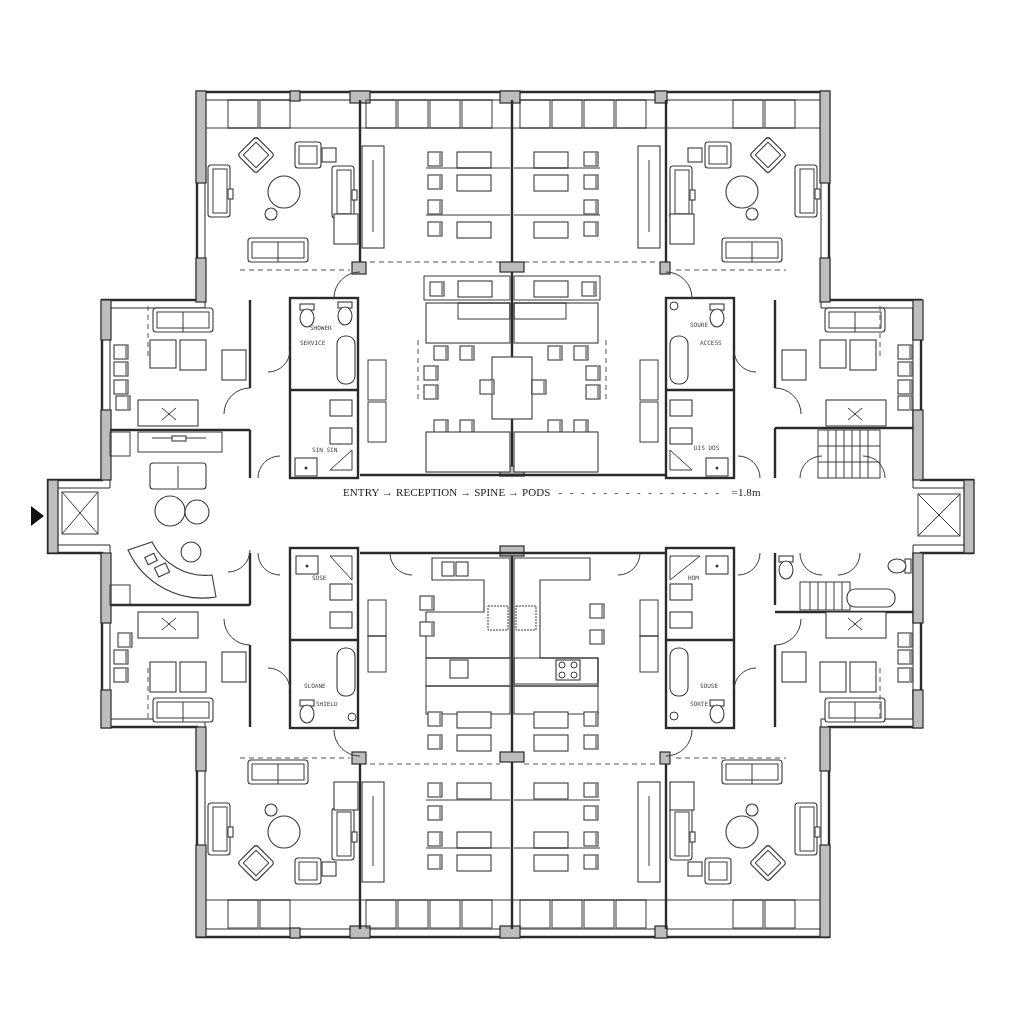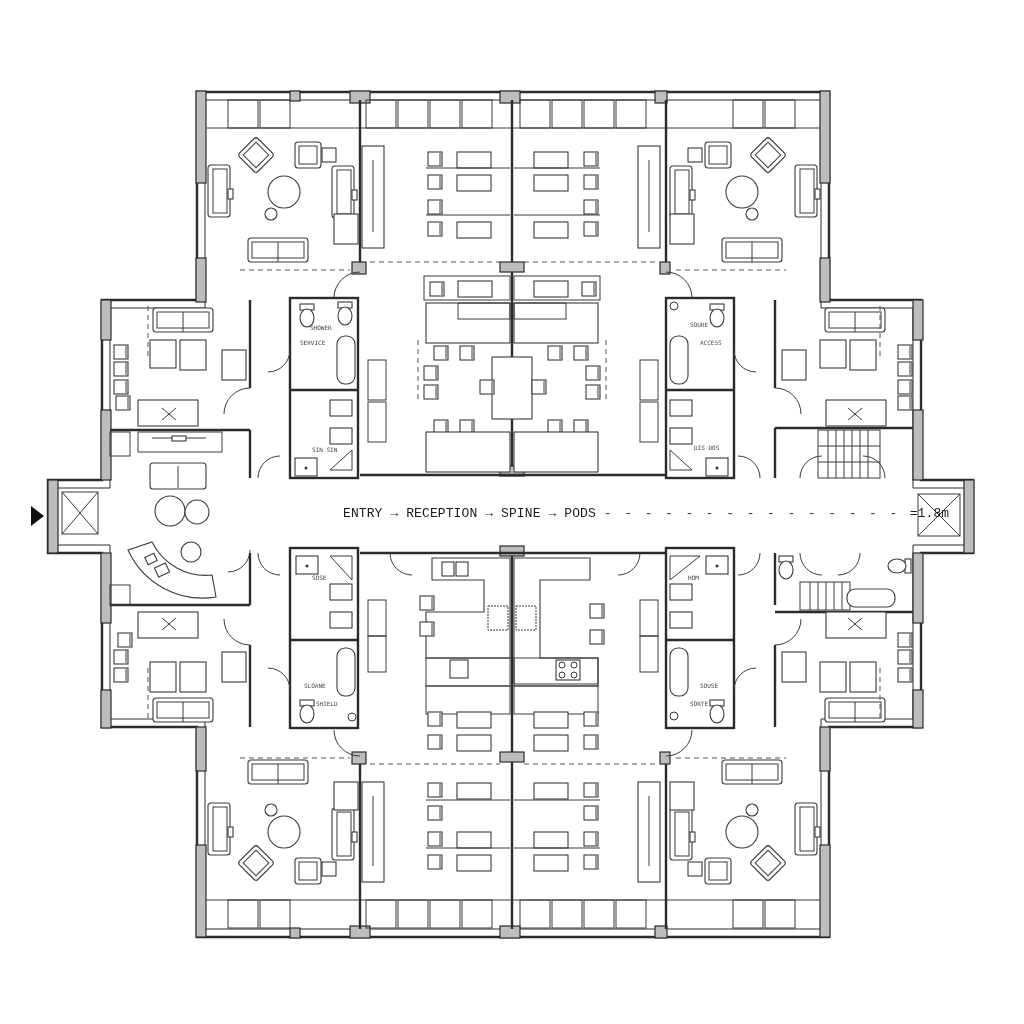--- a/index.html
+++ b/index.html
@@ -6,22 +6,22 @@
   body { width: 1024px; height: 1024px; overflow: hidden; position: relative; font-family: "Liberation Sans", sans-serif; }
   #plan { position: absolute; left: 0; top: 0; width: 1024px; height: 1024px; }
   .wall-line { stroke: #2b2b2b; stroke-width: 2.4; fill: none; }
   .thin { stroke: #3a3a3a; stroke-width: 1; fill: none; }
   .furn { stroke: #3a3a3a; stroke-width: 1.1; fill: #ffffff; }
   .dash { stroke: #555; stroke-width: 1; fill: none; stroke-dasharray: 5 4; }
   .col { fill: #bdbdbd; stroke: #2b2b2b; stroke-width: 1.2; }
   .door { stroke: #3a3a3a; stroke-width: 1; fill: none; }
   .glyph { font-family: "DejaVu Sans Mono", monospace; font-size: 6px; fill: #444; }
   #annotation {
-    position: absolute; left: 343px; top: 506px;
-    font-family: Liberation Mono, monospace; font-size: 13px; color: #1a1a1a;
+    position: absolute; left: 343px; top: 486px;
+    font-family: Liberation Serif, serif; font-size: 11px; color: #1a1a1a;
     white-space: nowrap; letter-spacing: 0.1px;
   }
   #annotation .dashes { letter-spacing: 2.4px; margin: 0 10px 0 8px; color: #333; }
   #entry-arrow {
     position: absolute; left: 31px; top: 506px; width: 0; height: 0;
     border-top: 10px solid transparent; border-bottom: 10px solid transparent;
     border-left: 13px solid #111;
   }
 </style>
 </head>

